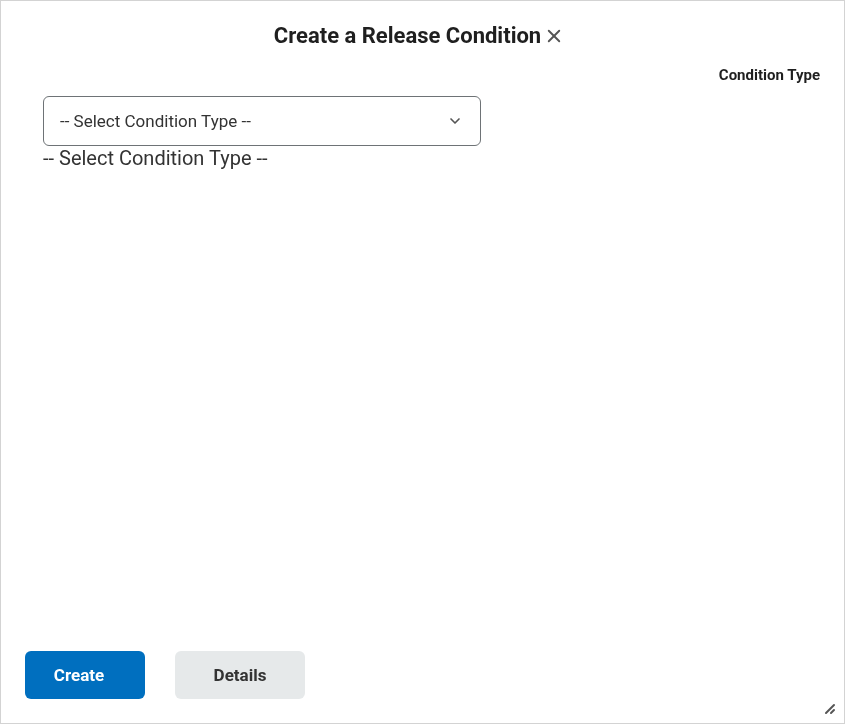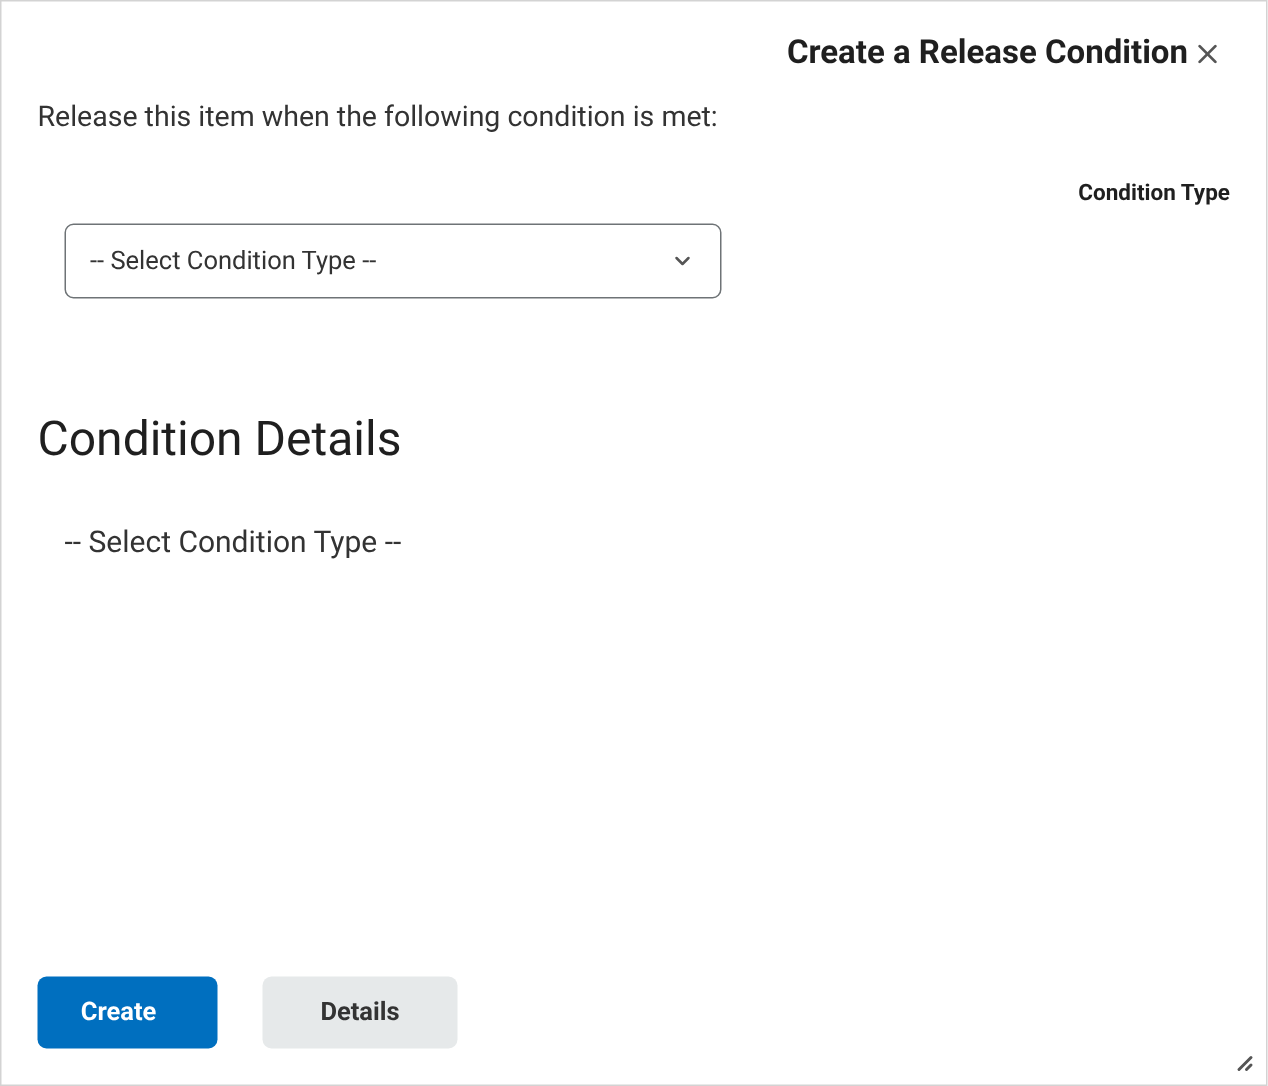--- a/index.html
+++ b/index.html
@@ -15,21 +15,21 @@
       width: 845px;
       height: 724px;
       border: 1px solid #d3d3d3;
       background: #fff;
       position: relative;
       display: flex;
       flex-direction: column;
     }
     .dialog-header {
       display: flex;
-      justify-content: flex-end;
+      justify-content: center;
       align-items: flex-start;
       padding: 22px 26px 0 22px;
     }
     .dialog-title {
       font-size: 22px;
       font-weight: 700;
       color: #1f1f1f;
     }
     .close-btn {
       background: none;
@@ -161,35 +161,33 @@
       <span>
         <svg viewBox="0 0 24 24" fill="none" stroke="currentColor" stroke-width="2.5" stroke-linecap="round">
           <line x1="5" y1="5" x2="19" y2="19"></line>
           <line x1="19" y1="5" x2="5" y2="19"></line>
         </svg>
       </span>
     </button>
   </div>
 
   <div class="dialog-body">
-    <p class="instruction">Release this item when the following condition is met:</p>
 
     <div class="field-group">
       <label class="field-label">Condition Type</label>
       <div class="select-wrapper">
         <button class="select-control">-- Select Condition Type --</button>
         <span class="select-chevron">
           <svg viewBox="0 0 24 24" fill="none" stroke="currentColor" stroke-width="2.5" stroke-linecap="round" stroke-linejoin="round">
             <polyline points="6 9 12 15 18 9"></polyline>
           </svg>
         </span>
       </div>
     </div>
 
-    <h2 class="section-heading">Condition Details</h2>
 
     <p class="placeholder-text">-- Select Condition Type --</p>
   </div>
 
   <div class="dialog-footer">
     <button class="btn btn-primary">Create</button>
     <button class="btn btn-secondary">Details</button>
     <span class="resize-handle">
       <svg viewBox="0 0 16 16" fill="none" stroke="currentColor" stroke-width="2" stroke-linecap="round">
         <line x1="14" y1="6" x2="6" y2="14"></line>

